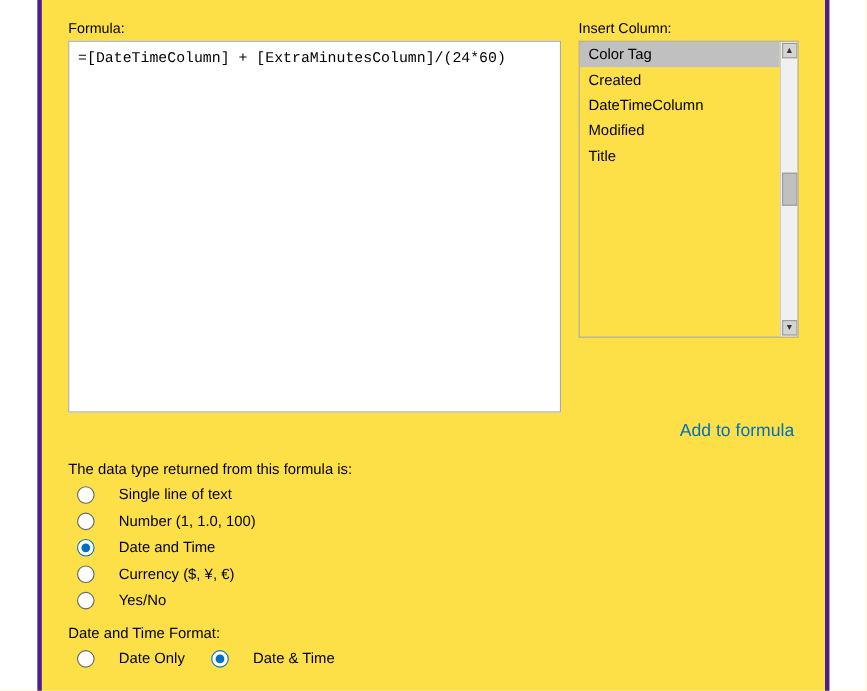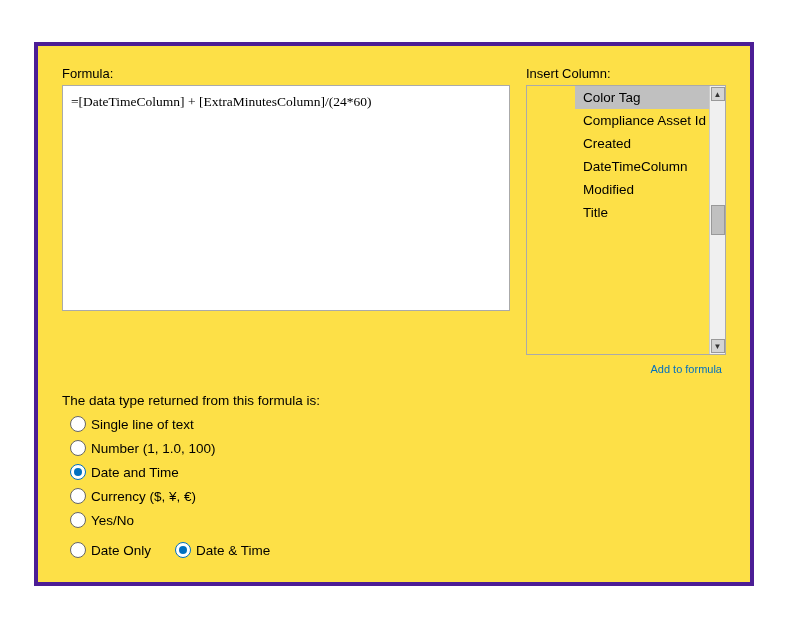--- a/index.html
+++ b/index.html
@@ -36,24 +36,24 @@
     }
 
     .formula-section label {
       font-size: 13px;
       margin-bottom: 4px;
       color: #000;
     }
 
     .formula-textarea {
       width: 100%;
-      height: 226px;
+      height: 338px;
       border: 1px solid #aaa;
       resize: none;
-      font-family: Liberation Serif, serif;
+      font-family: Liberation Mono, monospace;
       font-size: 13.5px;
       padding: 6px 8px;
       color: #000;
       outline: none;
       line-height: 1.5;
     }
 
     .insert-column-section {
       display: flex;
       flex-direction: column;
@@ -80,21 +80,20 @@
       list-style: none;
       padding: 0;
       margin: 0;
     }
 
     .column-list li {
       padding: 4px 8px;
       font-size: 13.5px;
       cursor: default;
       white-space: nowrap;
-      margin-left: 48px;
     }
 
     .column-list li.selected {
       background: #c0c0c0;
     }
 
     .scrollbar-track {
       width: 16px;
       background: #f0f0f0;
       border-left: 1px solid #ccc;
@@ -128,21 +127,21 @@
     .add-to-formula-row {
       display: flex;
       justify-content: flex-end;
       margin-top: 6px;
     }
 
     .add-to-formula-btn {
       background: none;
       border: none;
       color: #0070c0;
-      font-size: 11px;
+      font-size: 16px;
       cursor: pointer;
       padding: 2px 4px;
     }
 
     .data-type-section {
       margin-top: 16px;
     }
 
     .data-type-label {
       font-size: 13.5px;
@@ -152,21 +151,21 @@
     .radio-group {
       display: flex;
       flex-direction: column;
       gap: 8px;
       margin-left: 8px;
     }
 
     .radio-item {
       display: flex;
       align-items: center;
-      gap: 5px;
+      gap: 22px;
       font-size: 13.5px;
       cursor: default;
     }
 
     .radio-circle {
       width: 16px;
       height: 16px;
       border-radius: 50%;
       border: 1.5px solid #666;
       display: flex;
@@ -214,21 +213,20 @@
       <label>Formula:</label>
       <textarea class="formula-textarea" spellcheck="false" style="color: rgb(0, 0, 0);">=[DateTimeColumn] + [ExtraMinutesColumn]/(24*60)</textarea>
     </div>
 
     <div class="insert-column-section">
       <label>Insert Column:</label>
       <div class="column-list-wrapper">
         <ul class="column-list">
 
         <li class="selected">Color Tag</li>
-            <li>Compliance Asset Id</li>
             <li>Created</li>
             <li>DateTimeColumn</li>
             <li>Modified</li>
             <li>Title</li>
           </ul>
         <div class="scrollbar-track">
           <div class="scrollbar-btn">▲</div>
           <div class="scrollbar-thumb"></div>
           <div class="scrollbar-btn">▼</div>
         </div>
@@ -261,20 +259,21 @@
           <span>Currency ($, ¥, €)</span>
         </div>
         <div class="radio-item">
           <div class="radio-circle"></div>
           <span>Yes/No</span>
         </div>
       </div>
   </div>
 
   <div class="format-section">
+    <div class="format-label">Date and Time Format:</div>
     <div class="format-radio-group" id="format-radio-group">
 
     <div class="radio-item">
           <div class="radio-circle"></div>
           <span>Date Only</span>
         </div>
         <div class="radio-item">
           <div class="radio-circle checked"></div>
           <span>Date &amp; Time</span>
         </div>

